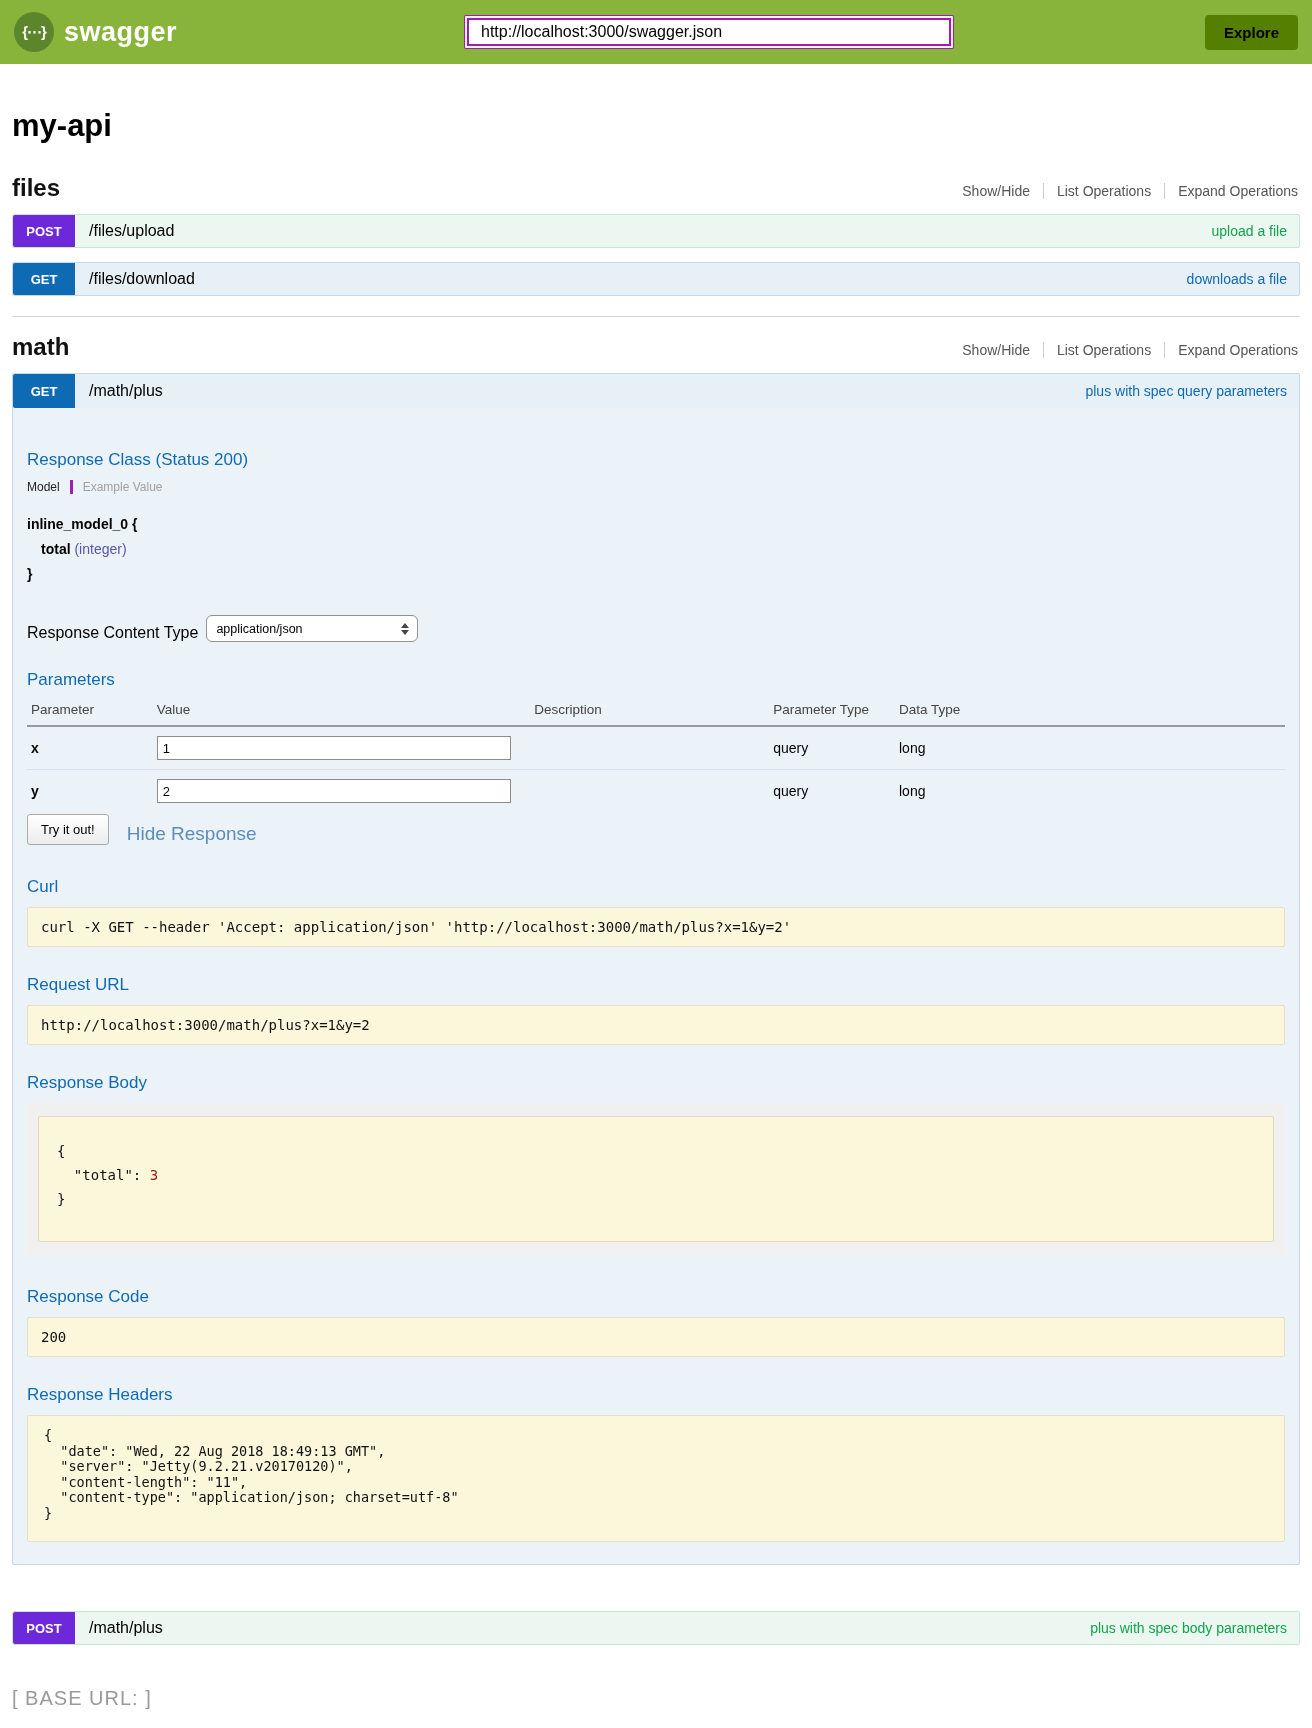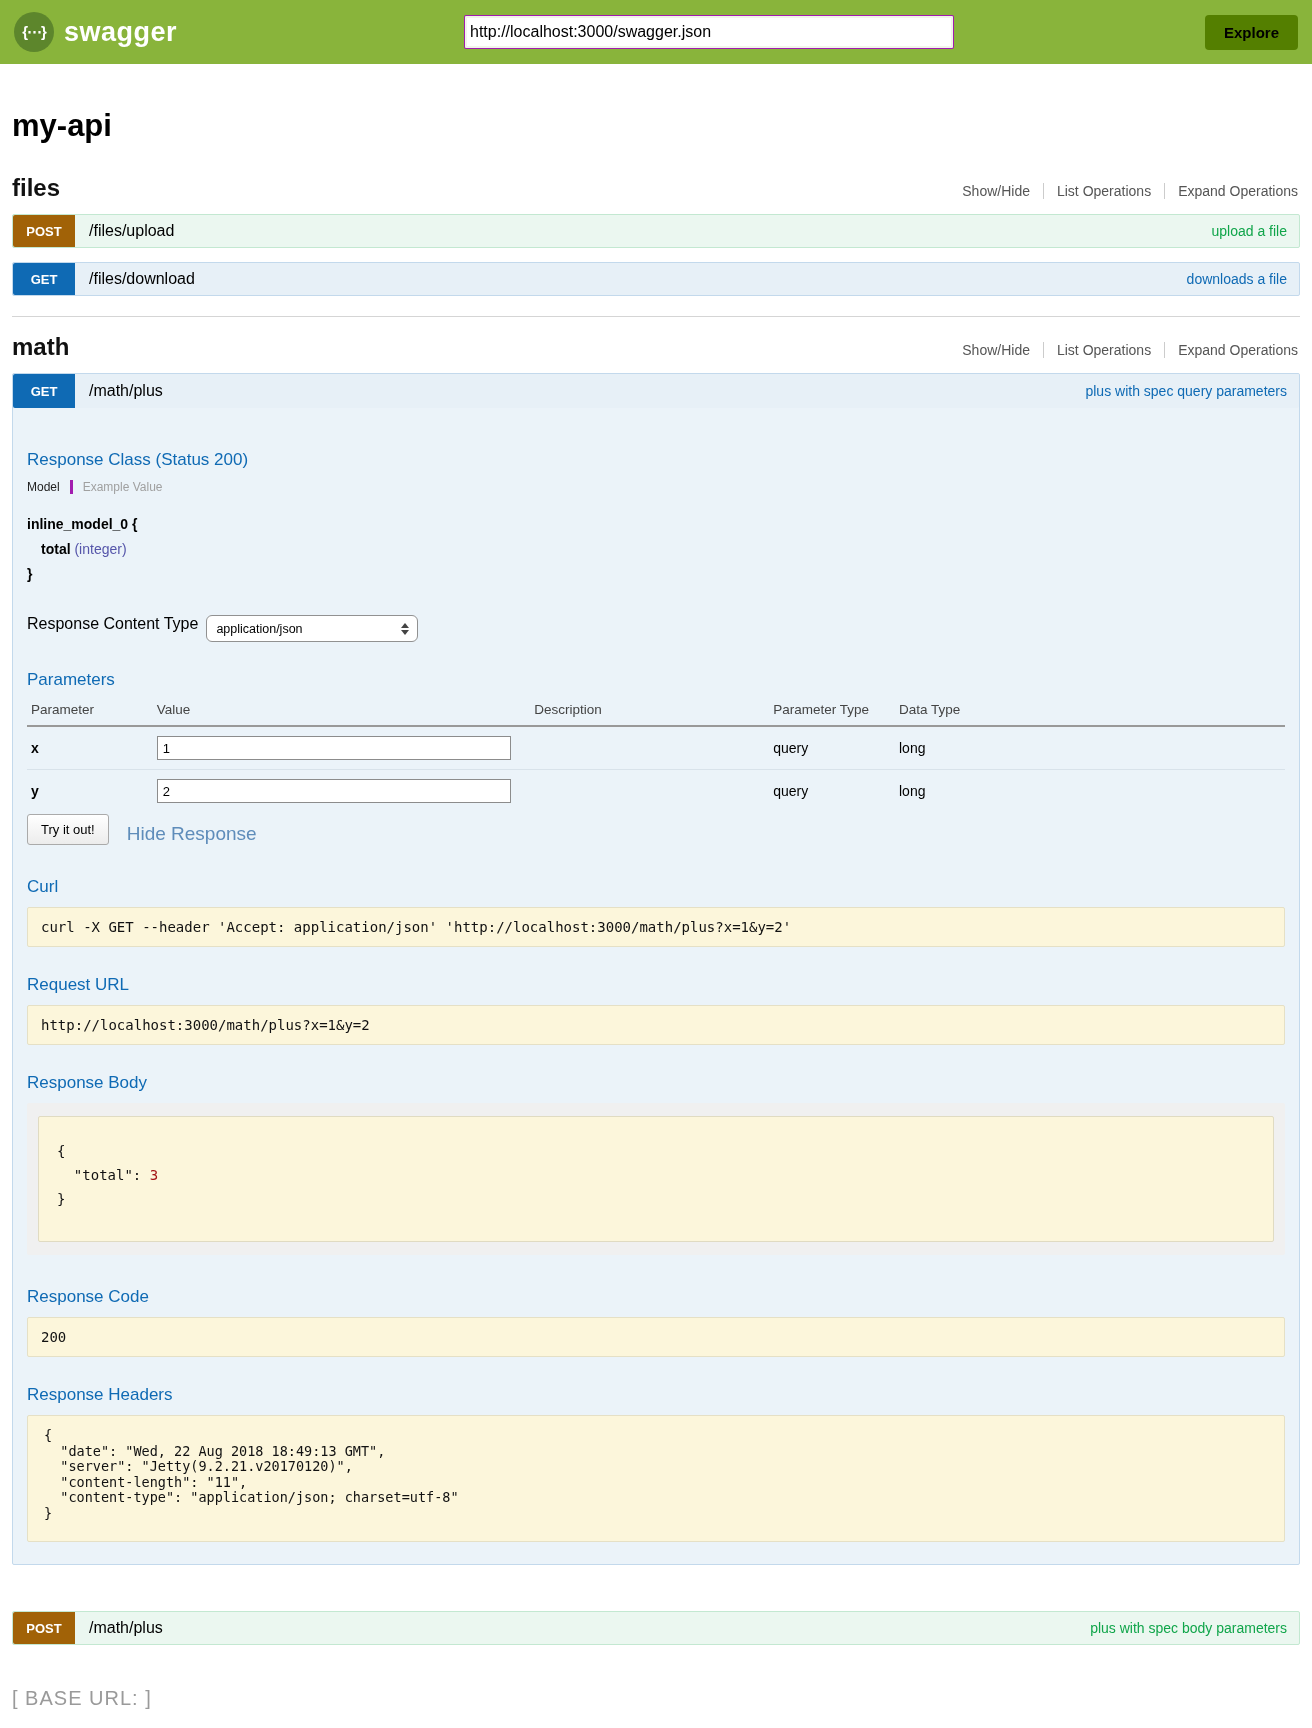--- a/index.html
+++ b/index.html
@@ -24,25 +24,25 @@
     width: 40px; height: 40px; border-radius: 50%;
     background: #5d862c;
     color: #fff; font-weight: bold; font-size: 15px;
     display: flex; align-items: center; justify-content: center;
     letter-spacing: -1px;
   }
   .logo-text { color: #fff; font-weight: bold; font-size: 27px; letter-spacing: 0.5px; }
   .topbar-center { flex: 1; display: flex; justify-content: center; }
   .url-input {
     width: 490px; height: 34px;
-    border: 2px solid #a21caf;
+    border: 5px solid #a21caf;
     outline: 2px solid #f2f5ea;
     outline-offset: -3px;
     border-radius: 2px;
-    padding: 0 4px;
+    padding: 0 12px;
     font-size: 16px;
     font-family: "Liberation Sans", sans-serif;
     margin-left: 36px;
   }
   .explore-btn {
     background: #547f00;
     color: #000000;
     font-weight: bold;
     font-size: 15px;
     border: none;
@@ -80,21 +80,21 @@
     font-size: 16px; color: #000; display: flex; align-items: center;
     padding-left: 14px; text-decoration: none; flex: 1; cursor: pointer;
   }
   .ep-summary {
     display: flex; align-items: center; padding-right: 12px;
     font-size: 14px; text-decoration: none; cursor: pointer;
   }
   .ep-get  { background: #e7f0f7; border: 1px solid #c3d9ec; }
   .ep-post { background: #ebf7f0; border: 1px solid #c3e8d1; }
   .ep-get  .ep-badge { background: #0f6ab4; }
-  .ep-post .ep-badge { background: #a16207; }
+  .ep-post .ep-badge { background: #6d28d9; }
   .ep-get  .ep-summary { color: #0f6ab4; }
   .ep-post .ep-summary { color: #10a54a; }
 
   
   .panel { border: 1px solid #c3d9ec; background: #ebf3f9; border-radius: 2px; margin-bottom: 14px; }
   .panel .ep-head { background: #e7f0f7; border-bottom: 1px solid #d9e7f1; }
   .panel-body { padding: 2px 14px 22px 14px; }
 
   h4.blue-h { color: #0f6ab4; font-size: 17px; font-weight: 500; margin: 28px 0 10px 0; }
   h4.first { margin-top: 26px; }
@@ -102,21 +102,21 @@
   .model-tabs { display: flex; align-items: center; margin-bottom: 18px; font-size: 12px; }
   .tab-model { color: #222; font-weight: 500; padding-right: 10px; cursor: pointer; }
   .tab-example { color: #a0a0a0; padding-left: 10px; border-left: 3px solid #a21caf; cursor: pointer; }
 
   .model-sig { font-size: 14px; line-height: 25px; margin-bottom: 28px; }
   .model-sig .sig-name { font-weight: bold; }
   .model-sig .sig-prop { font-weight: bold; margin-left: 14px; }
   .model-sig .sig-type { color: #5555aa; }
   .model-sig .sig-close { font-weight: bold; }
 
-  .rct-row { display: flex; align-items: flex-start; margin: 26px 0 4px 0; }
+  .rct-row { display: flex; align-items: flex-end; margin: 26px 0 4px 0; }
   .rct-label { font-size: 16px; margin-right: 8px; }
   .select-box {
     position: relative;
     width: 212px; height: 27px;
     background: #fff;
     border: 1px solid #919191;
     border-radius: 6px;
     display: flex; align-items: center;
     padding: 0 24px 0 9px;
     font-size: 12.5px;

